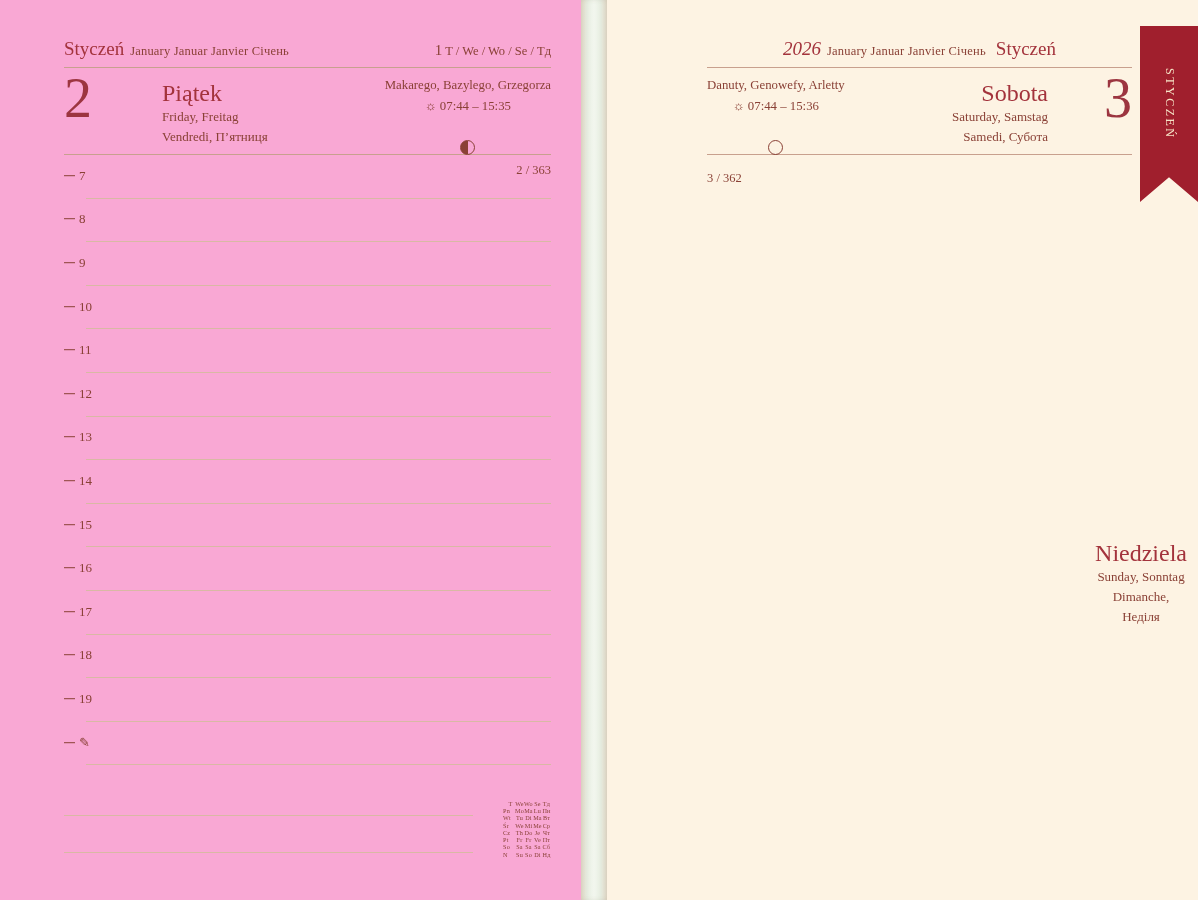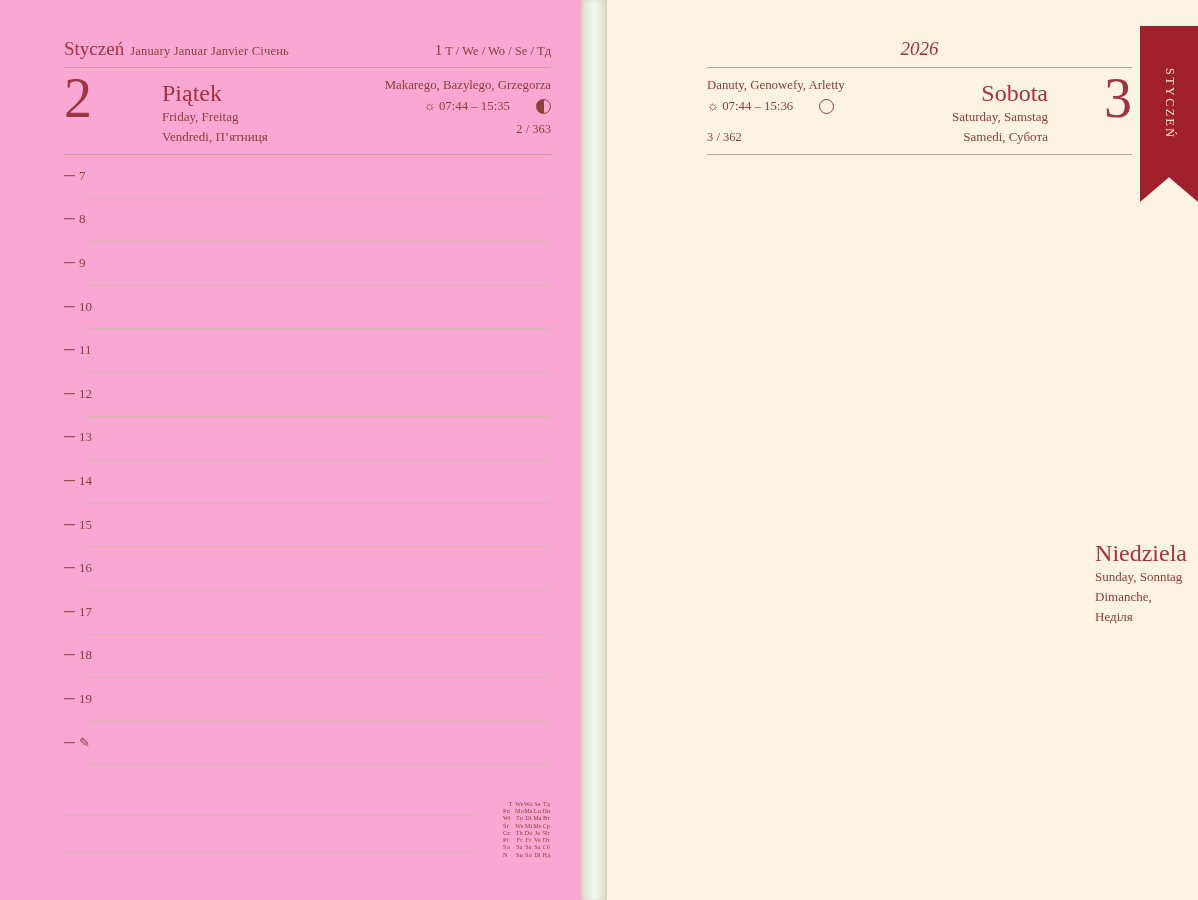--- a/index.html
+++ b/index.html
@@ -227,21 +227,21 @@
 
     <div class="dayblock" style="left:64px; right:30px; top:72px; height:82px;">
       <div class="num num-grey" style="left:0; top:0;">2</div>
       <div style="position:absolute; left:98px; top:8px;">
         <div class="dayname">Piątek</div>
         <div class="daylangs">Friday, Freitag</div>
         <div class="daylangs">Vendredi, П’ятниця</div>
       </div>
       <div style="position:absolute; right:0; top:6px; text-align:right;">
         <div class="names">Makarego, Bazylego, Grzegorza</div>
-        <div style="margin-top:5px; display:flex; align-items:center; justify-content:flex-end; gap:26px;">
+        <div style="margin-top:5px; display:flex; align-items:center; justify-content:flex-end; gap:26px;flex-direction:column;">
           <span class="sun">
             <span class="sunicon">☼</span>
             <span>07:44 – 15:35</span>
           </span>
           <span class="moon last-q"></span>
         </div>
         <div class="doy" style="margin-top:8px;">2 / 363</div>
       </div>
     </div>
 
@@ -326,27 +326,31 @@
   <div class="gutter"></div>
 
   <div class="page page-right">
 
     <div class="ribbon">
       <span>STYCZEŃ</span>
     </div>
 
     <div class="hdr hdr-right-page" style="left:100px; right:66px;">
       <div class="year">2026</div>
+      <div>
+        <span class="month-langs">January Januar Janvier Січень</span>
+        <span class="month-name" style="margin-left:6px;">Styczeń</span>
+      </div>
     </div>
 
     <div class="dayblock" style="left:100px; right:66px; top:72px; height:82px;">
       <div class="num num-grey" style="right:0; top:0;">3</div>
       <div style="position:absolute; left:0; top:6px;">
         <div class="names">Danuty, Genowefy, Arletty</div>
-        <div style="margin-top:5px; display:flex; align-items:center; gap:26px;">
+        <div style="margin-top:5px; display:flex; align-items:center; gap:26px;flex-direction:column;">
           <span class="sun">
             <span class="sunicon">☼</span>
             <span>07:44 – 15:36</span>
           </span>
           <span class="moon new"></span>
         </div>
         <div class="doy" style="margin-top:16px;">3 / 362</div>
       </div>
       <div style="position:absolute; right:84px; top:8px; text-align:right;">
         <div class="dayname">Sobota</div>
@@ -388,21 +392,21 @@
 
         <span class="rule indent"></span>
       </div>
       <div class="hourrow" style="height:36px;">
         <span class="rule" style="border-bottom-color:#c8a08e;"></span>
       </div>
     </div>
 
     <div class="dayblock" style="left:664px; right:66px; top:534px; height:80px; border-bottom:1px solid #c8a08e;">
 
-      <div style="position:absolute; right:84px; top:6px; text-align:left;">
+      <div style="position:absolute; right:84px; top:6px; text-align:center;">
         <div class="dayname">Niedziela</div>
         <div class="daylangs">Sunday, Sonntag</div>
         <div class="daylangs">Dimanche, Неділя</div>
       </div>
     </div>
 
     <div class="plainlines" style="left:664px; right:66px; top:614px;">
       <div class="plainline" style="height:36px;"></div>
       <div class="plainline" style="height:36px;"></div>
       <div class="plainline" style="height:36px;"></div>

